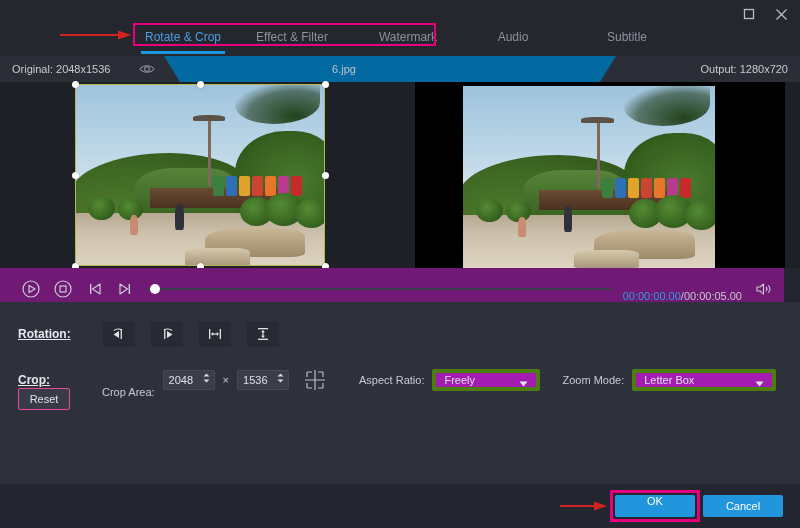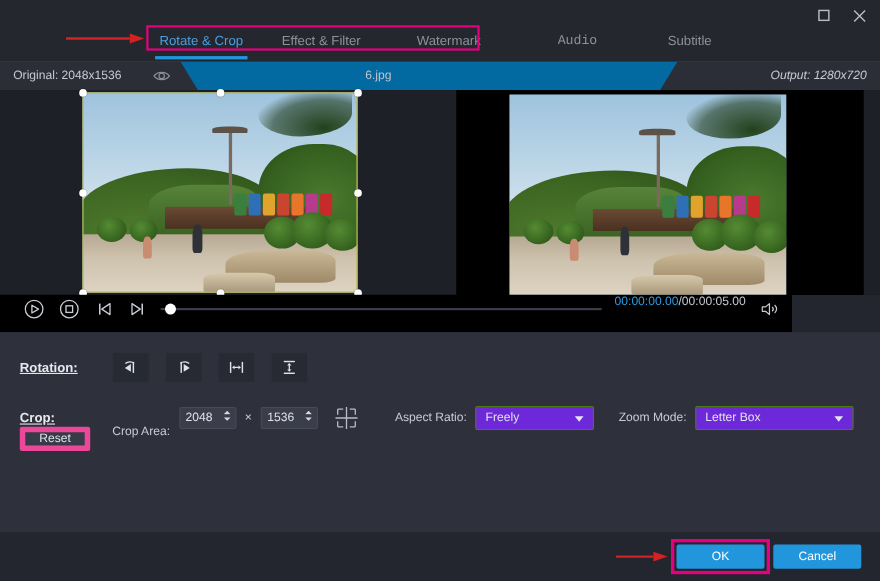--- a/index.html
+++ b/index.html
@@ -40,21 +40,21 @@
   }
   .tab.active { color: #4a9fe0; }
   .tab-underline {
     position: absolute; left: 50%; transform: translateX(-50%);
     bottom: -10px; width: 84px; height: 3px;
     background: #2196dd;
   }
   .tab-rc { position: absolute; left: 136px; top: 26px; width: 94px; }
   .tab-ef { position: absolute; left: 246px; top: 26px; width: 92px; }
   .tab-wm { position: absolute; left: 364px; top: 26px; width: 88px; }
-  .tab-au { position: absolute; left: 490px; top: 26px; width: 70px; font-family: Liberation Mono, monospace; }
+  .tab-au { position: absolute; left: 478px; top: 26px; width: 70px; }
   .tab-su { position: absolute; left: 592px; top: 26px; width: 70px; }
 
   
   .anno-box-tabs {
     position: absolute; left: 133px; top: 23px;
     width: 303px; height: 23px;
     border: 2px solid #e6007e;
     pointer-events: none;
   }
   .anno-arrow-tabs {
@@ -88,21 +88,21 @@
     display: flex; align-items: center; justify-content: center;
     font-size: 11px; color: #c0c3cc;
   }
   .info-right {
     position: absolute; right: 0; top: 0;
     height: 26px; width: 200px;
     background: #2b2d37;
     clip-path: polygon(16px 0, 200px 0, 200px 26px, 0 26px);
     display: flex; align-items: center; justify-content: flex-end;
   }
-  .info-right-label { font-size: 11px; color: #c8cad2; padding-right: 12px; font-style: italic; }
+  .info-right-label { font-size: 11px; color: #c8cad2; padding-right: 12px; }
 
   
   .previews {
     position: absolute; left: 0; top: 82px;
     width: 800px; height: 186px;
     background: #1e2027;
     display: flex;
   }
   .pane-left {
     position: relative;
@@ -192,23 +192,23 @@
     position: absolute; width: 7px; height: 7px;
     background: #ffffff; border-radius: 50%;
     box-shadow: 0 0 1px rgba(0,0,0,.6);
   }
 
   .letterbox-bar { position: absolute; top: 0; height: 100%; background: #000; }
 
   
   .playerbar {
     position: absolute; left: 0; top: 268px;
-    width: 720px; height: 34px;
-    background: #000000;
-    display: flex; align-items: flex-start;
+    width: 784px; height: 34px;
+    background: #701a75;
+    display: flex; align-items: flex-end;
   }
   .pbtn {
     width: 26px; height: 26px;
     display: flex; align-items: center; justify-content: center;
     color: #c9ccd4;
   }
   .progress-wrap {
     position: relative;
     flex: 1; height: 26px; margin: 0 12px 0 8px;
     display: flex; align-items: center;
@@ -270,45 +270,45 @@
     width: 36px; background: transparent; border: 0; outline: none;
     font-family: "Liberation Sans", sans-serif;
     font-size: 11px; color: #dfe2e9; padding-left: 5px;
   }
   .spin-arrows {
     position: absolute; right: 4px; top: 2px;
     display: flex; flex-direction: column; gap: 2px;
   }
   .select {
     position: relative;
-    height: 22px; background: #6d28d9; border: 1px solid #4d7c0f; border-radius: 2px;
+    height: 22px; background: #a21caf; border: 4px solid #4d7c0f; border-radius: 2px;
     display: flex; align-items: center; padding-left: 8px;
     font-size: 11px; color: #dfe2e9;
   }
   .select .caret { position: absolute; right: 8px; top: 8px; }
   .reset-btn {
     position: absolute; left: 18px; top: 86px;
-    width: 64px; height: 22px;
-    background: #383b47; border: 5px solid #ec4899; border-radius: 2px;
+    width: 52px; height: 22px;
+    background: #383b47; border: 1px solid #ec4899; border-radius: 2px;
     font-size: 11px; color: #dfe2e9;
     display: flex; align-items: center; justify-content: center;
   }
 
   
   .footer {
     position: absolute; left: 0; top: 484px;
     width: 800px; height: 44px;
     background: #23252f;
   }
   .btn-primary {
     position: absolute; left: 615px; top: 11px;
     width: 80px; height: 22px;
     background: #2196dd; border-radius: 2px;
     font-size: 11px; color: #ffffff;
-    display: flex; align-items: center; justify-content: center;
+    display: flex; justify-content: center;
   }
   .btn-secondary {
     position: absolute; left: 703px; top: 11px;
     width: 80px; height: 22px;
     background: #2196dd; border-radius: 2px;
     font-size: 11px; color: #ffffff;
     display: flex; align-items: center; justify-content: center;
   }
   .anno-box-ok {
     position: absolute; left: 610px; top: 6px;

